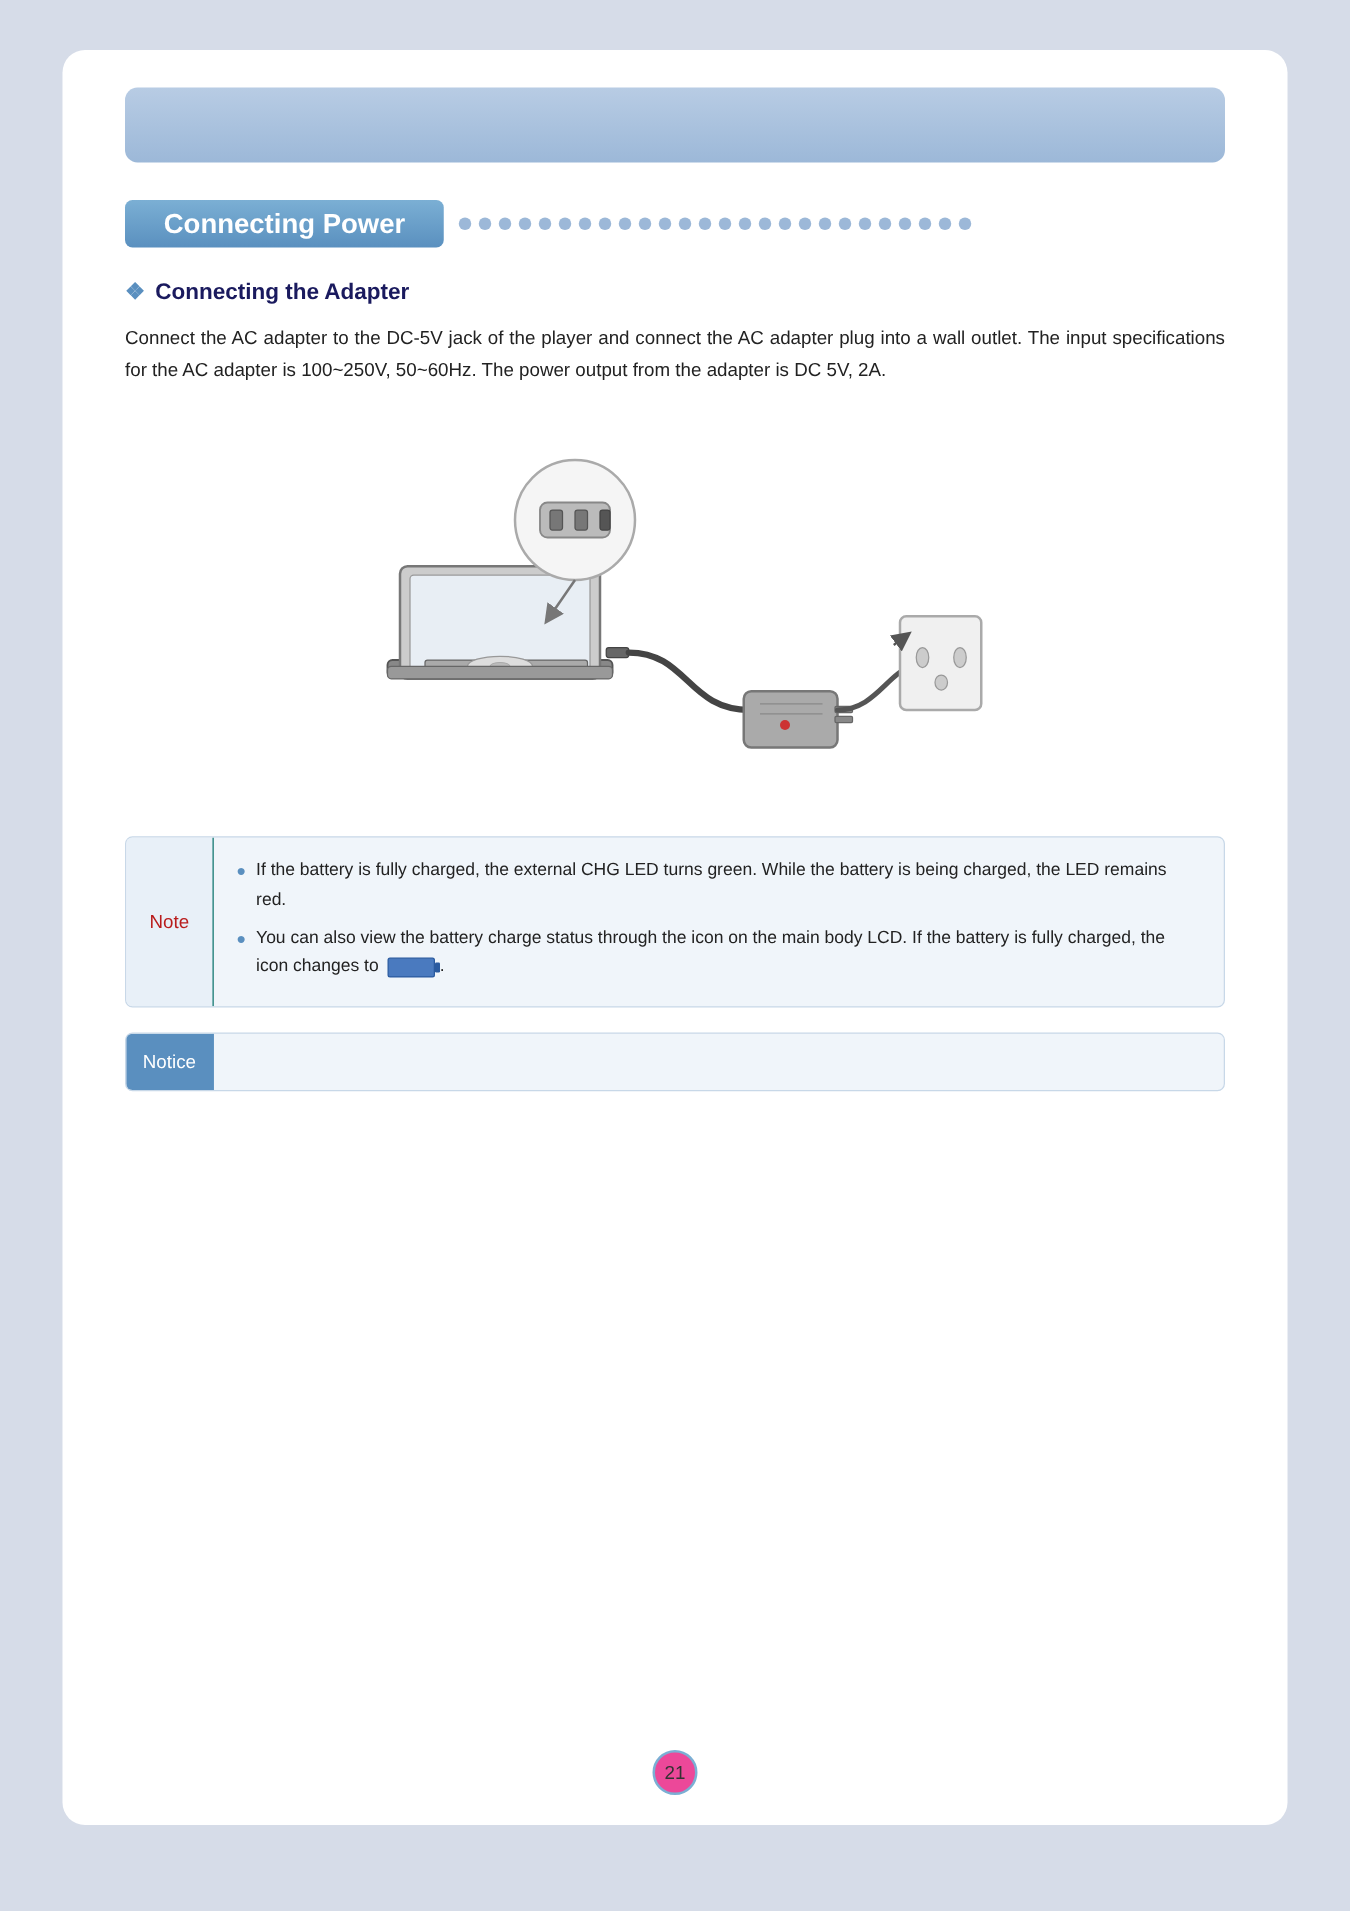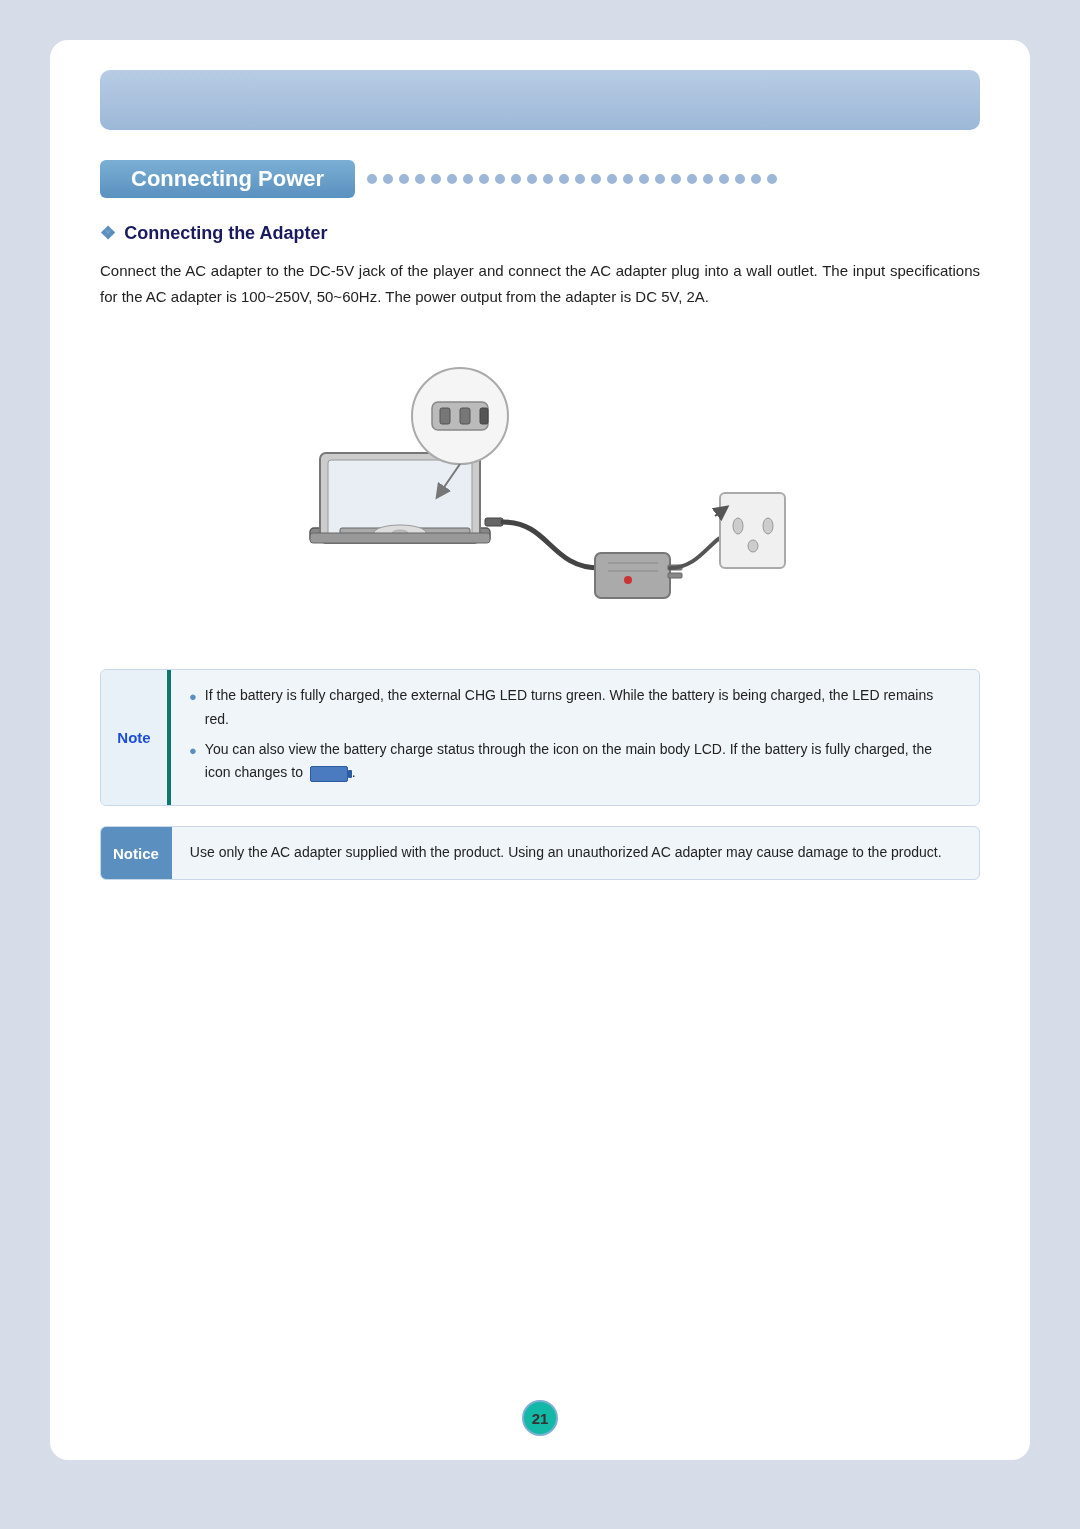--- a/index.html
+++ b/index.html
@@ -106,29 +106,29 @@
       align-items: stretch;
       border: 1px solid #c8d8e8;
       background: #f0f5fa;
       border-radius: 6px;
       margin-bottom: 20px;
       overflow: hidden;
     }
 
     .note-label {
       background: #e8f0f8;
-      color: #1d4ed8;
+      color: #b91c1c;
       font-size: 15px;
-      font-weight: bold;
+      font-weight: normal;
       padding: 14px 16px;
       display: flex;
       align-items: center;
       justify-content: center;
       min-width: 70px;
-      border-right: 4px solid #0f766e;
+      border-right: 1px solid #0f766e;
     }
 
     .note-content {
       padding: 14px 18px;
       font-size: 14px;
       color: #222222;
       line-height: 1.7;
       flex: 1;
     }
 
@@ -154,21 +154,21 @@
       background: #f0f5fa;
       border-radius: 6px;
       margin-bottom: 20px;
       overflow: hidden;
     }
 
     .notice-label {
       background: #5a8fbf;
       color: #ffffff;
       font-size: 15px;
-      font-weight: bold;
+      font-weight: normal;
       padding: 14px 12px;
       display: flex;
       align-items: center;
       justify-content: center;
       min-width: 70px;
       border-right: 1px solid #5a8fbf;
     }
 
     .notice-content {
       padding: 14px 18px;
@@ -203,28 +203,28 @@
     }
 
     
     .page-number {
       position: absolute;
       bottom: 24px;
       left: 50%;
       transform: translateX(-50%);
       width: 36px;
       height: 36px;
-      background: #14b8a6;
+      background: #ec4899;
       border: 2px solid #7bafd4;
       border-radius: 50%;
       display: flex;
       align-items: center;
       justify-content: center;
       font-size: 15px;
-      font-weight: bold;
+      font-weight: normal;
       color: #333333;
     }
 
   </style>
 </head>
 <body>
 
 <div class="page-container">
 
   <div class="top-header-bar"></div>
@@ -343,18 +343,17 @@
           <span>You can also view the battery charge status through the icon on the main body LCD. If the battery is fully charged, the icon changes to</span>
           <span class="battery-icon-inline"></span>
           <span>.</span>
         </span>
       </div>
     </div>
   </div>
 
   <div class="notice-box">
     <div class="notice-label">Notice</div>
-    <div class="notice-content">Use only the AC adapter supplied with the product. Using an unauthorized AC adapter may cause damage to the product.</div>
   </div>
 
   <div class="page-number">21</div>
 
 </div>
 
 </body></html>

